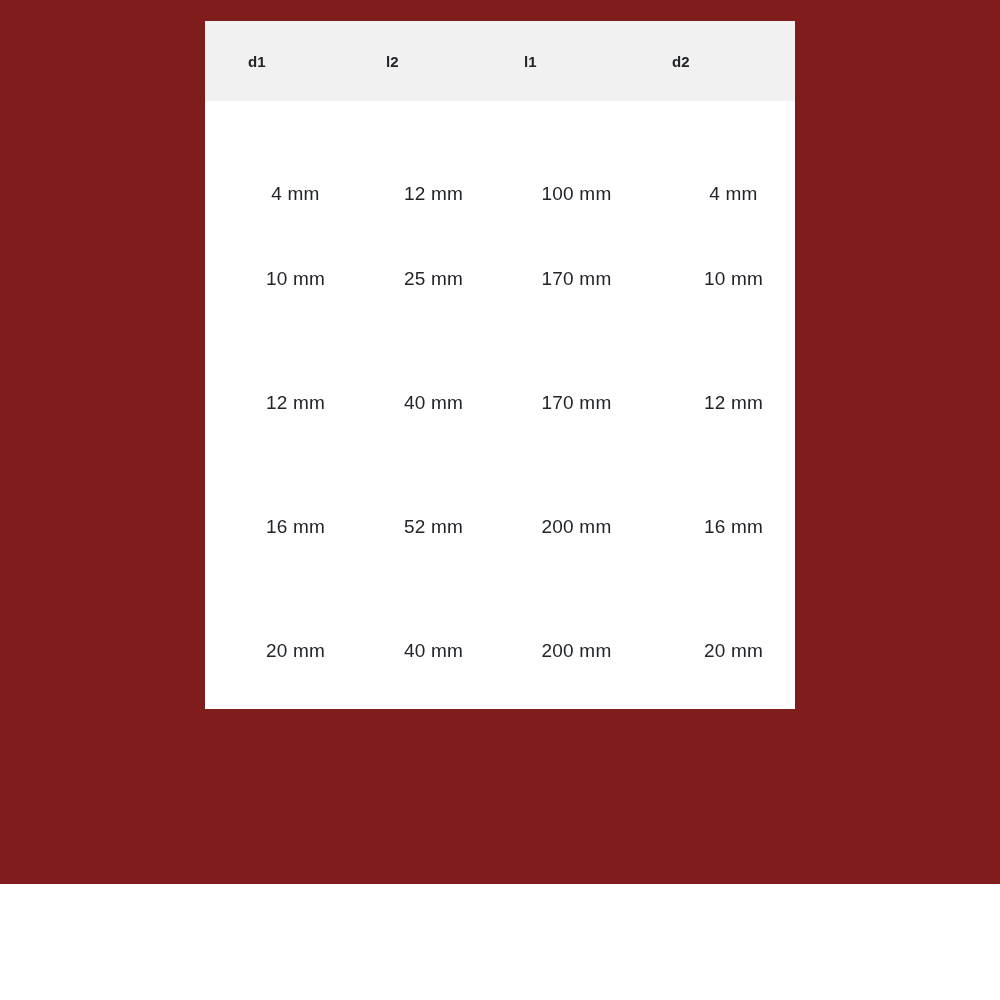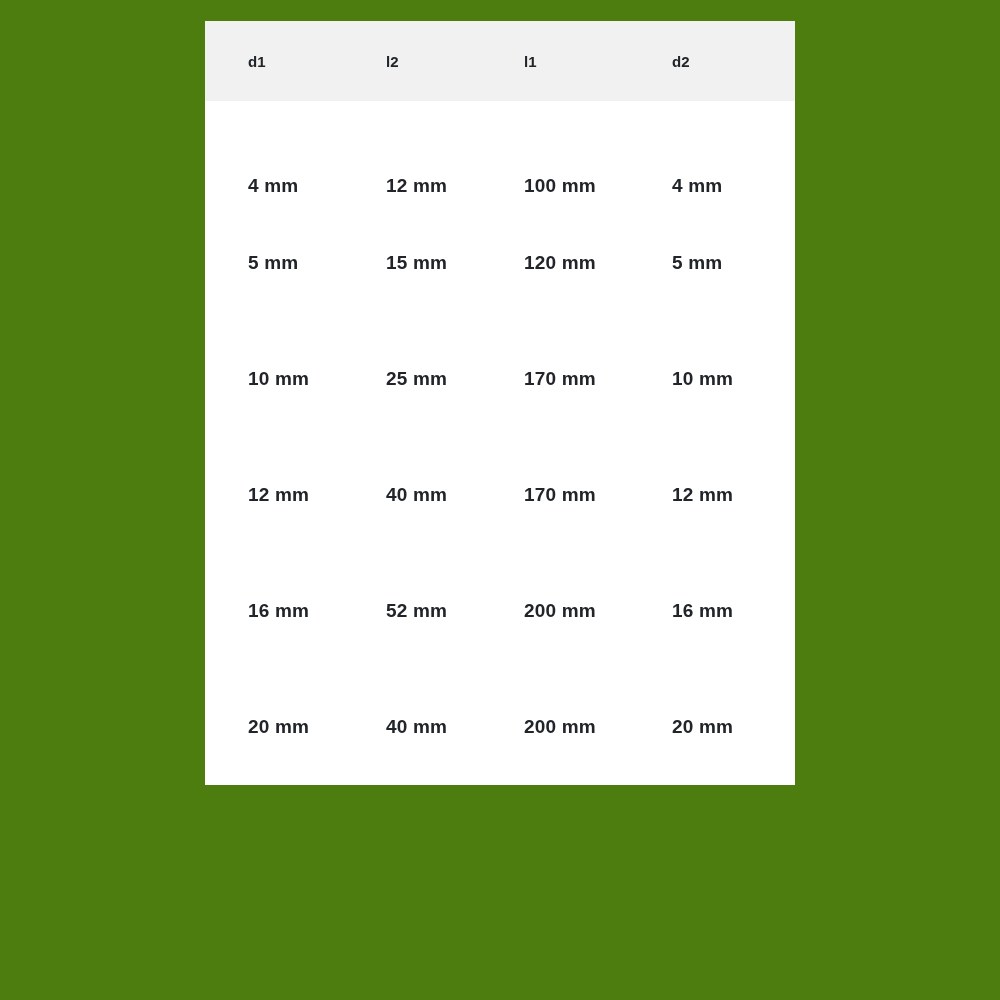--- a/index.html
+++ b/index.html
@@ -12,22 +12,22 @@
     width: 1000px;
     height: 1000px;
     overflow: hidden;
     font-family: "Liberation Sans", sans-serif;
     -webkit-font-smoothing: antialiased;
   }
 
   .page {
     position: relative;
     width: 1000px;
-    height: 1000px;
-    background: #4d7c0f;
+    height: 884px;
+    background: #7f1d1d;
   }
 
   .spec-table {
     position: absolute;
     left: 205px;
     top: 21px;
     width: 590px;
     border-collapse: collapse;
     table-layout: fixed;
   }
@@ -51,26 +51,26 @@
     font-weight: 700;
     letter-spacing: 0.1px;
     color: #212529;
     background: #f1f1f1;
     border: none;
     white-space: nowrap;
   }
 
   .spec-table tbody td {
     height: 116px;
-    padding: 0 0 0 43px;
+    padding: 8px 0 0 43px;
     margin: 0;
-    text-align: left;
+    text-align: center;
     vertical-align: middle;
     font-size: 19px;
-    font-weight: 700;
+    font-weight: 400;
     letter-spacing: 0.2px;
     color: #212529;
     background: #ffffff;
     border: none;
     white-space: nowrap;
   }
 
   .spec-table tbody tr:first-child td {
     height: 96px;
     vertical-align: bottom;
@@ -98,26 +98,20 @@
       </tr>
     </thead>
     <tbody>
       <tr>
         <td>4 mm</td>
         <td>12 mm</td>
         <td>100 mm</td>
         <td>4 mm</td>
       </tr>
       <tr>
-        <td>5 mm</td>
-        <td>15 mm</td>
-        <td>120 mm</td>
-        <td>5 mm</td>
-      </tr>
-      <tr>
         <td>10 mm</td>
         <td>25 mm</td>
         <td>170 mm</td>
         <td>10 mm</td>
       </tr>
       <tr>
         <td>12 mm</td>
         <td>40 mm</td>
         <td>170 mm</td>
         <td>12 mm</td>

